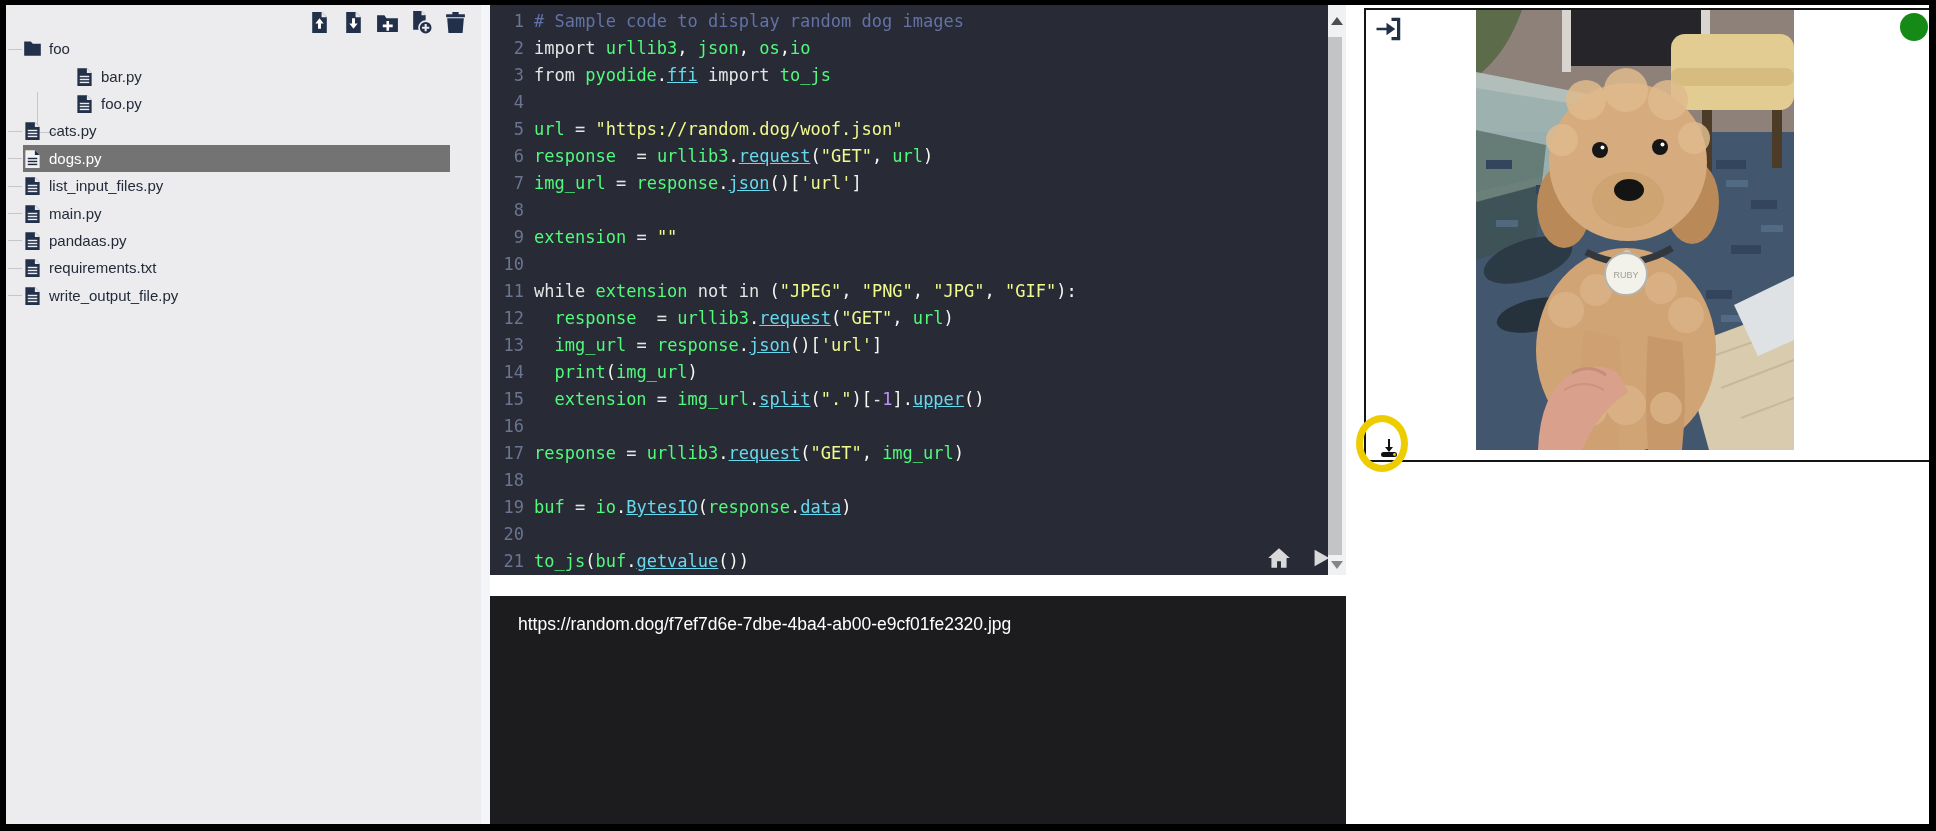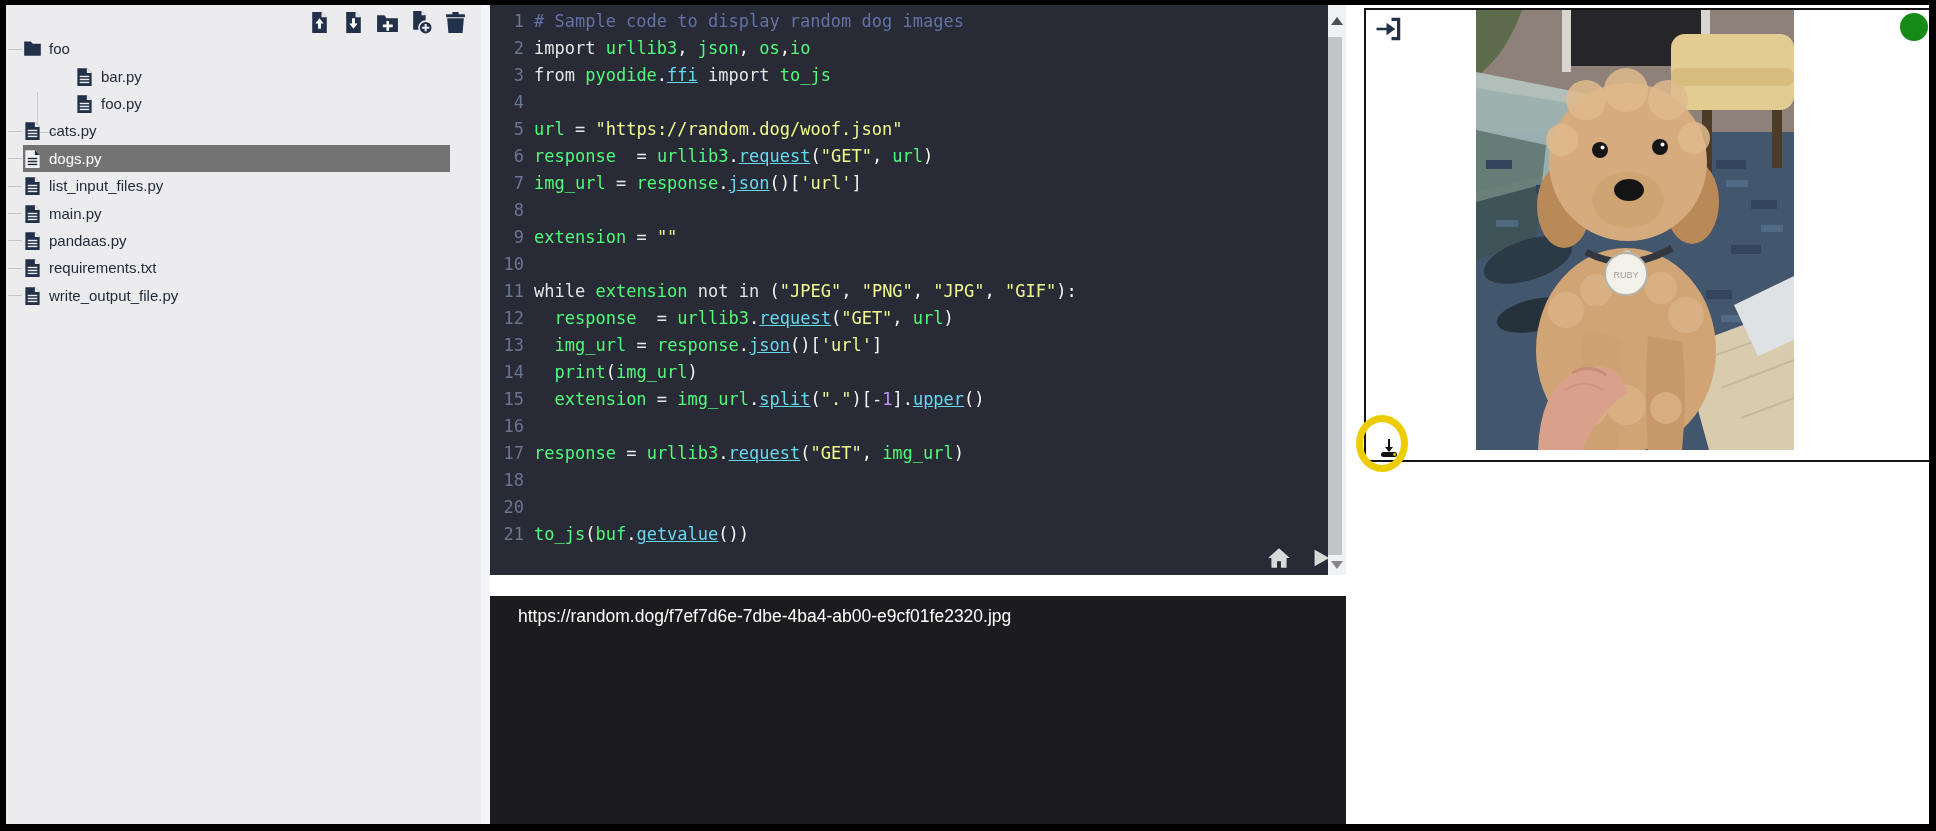--- a/index.html
+++ b/index.html
@@ -45,21 +45,21 @@
   .arrow-up { position:absolute; left:3px; top:12px; width:0; height:0;
               border-left:6px solid transparent; border-right:6px solid transparent; border-bottom:8px solid #4e4e50; }
   .arrow-dn { position:absolute; left:3px; top:556px; width:0; height:0;
               border-left:6px solid transparent; border-right:6px solid transparent; border-top:8px solid #85858a; }
   .ed-home { position:absolute; left:776px; top:540px; width:26px; height:26px; color:#d9d9d9; cursor:pointer; }
   .ed-play { position:absolute; left:820px; top:542px; width:22px; height:22px; color:#d9d9d9; cursor:pointer; }
   .ed-home svg,.ed-play svg { width:100%; height:100%; }
 
   
   .console { position:absolute; left:484px; top:591px; width:856px; height:228px; background:#1c1c1e; }
-  .console-text { padding:10px 0 0 28px; color:#ffffff; font-size:17.5px; }
+  .console-text { padding:18px 0 0 28px; color:#ffffff; font-size:17.5px; }
 
   
   .preview { position:absolute; left:1344px; top:0; width:579px; height:725px; background:#ffffff; }
   .pv-border-top { position:absolute; left:14px; top:3px; right:0; height:2px; background:#141414; }
   .pv-border-left { position:absolute; left:14px; top:3px; width:2px; height:454px; background:#141414; }
   .pv-border-bottom { position:absolute; left:14px; top:455px; right:0; height:2px; background:#141414; }
   .pv-signin { position:absolute; left:24px; top:9px; width:30px; height:30px; color:#22304a; cursor:pointer; }
   .pv-signin svg { width:100%; height:100%; }
   .pv-status { position:absolute; left:550px; top:8px; width:28px; height:28px; border-radius:50%; background:#168a16; }
   .pv-photo { position:absolute; left:126px; top:5px; width:318px; height:440px; }
@@ -308,20 +308,24 @@
           <span class="line-num">16</span>
           <span class="line-content"></span>
         </div>
         <div class="code-line">
           <span class="line-num">17</span>
           <span class="line-content"><span class="tk-v">response</span><span class="tk-w"> </span><span class="tk-k">=</span><span class="tk-w"> </span><span class="tk-v">urllib3</span><span class="tk-w">.</span><span class="tk-p">request</span><span class="tk-w">(</span><span class="tk-s">"GET"</span><span class="tk-w">, </span><span class="tk-v">img_url</span><span class="tk-w">)</span></span>
         </div>
         <div class="code-line">
           <span class="line-num">18</span>
           <span class="line-content"></span>
+        </div>
+        <div class="code-line">
+          <span class="line-num">19</span>
+          <span class="line-content"><span class="tk-v">buf</span><span class="tk-w"> </span><span class="tk-k">=</span><span class="tk-w"> </span><span class="tk-v">io</span><span class="tk-w">.</span><span class="tk-p">BytesIO</span><span class="tk-w">(</span><span class="tk-v">response</span><span class="tk-w">.</span><span class="tk-p">data</span><span class="tk-w">)</span></span>
         </div>
         <div class="code-line">
           <span class="line-num">20</span>
           <span class="line-content"></span>
         </div>
         <div class="code-line">
           <span class="line-num">21</span>
           <span class="line-content"><span class="tk-v">to_js</span><span class="tk-w">(</span><span class="tk-v">buf</span><span class="tk-w">.</span><span class="tk-p">getvalue</span><span class="tk-w">())</span></span>
         </div>
       </div>

